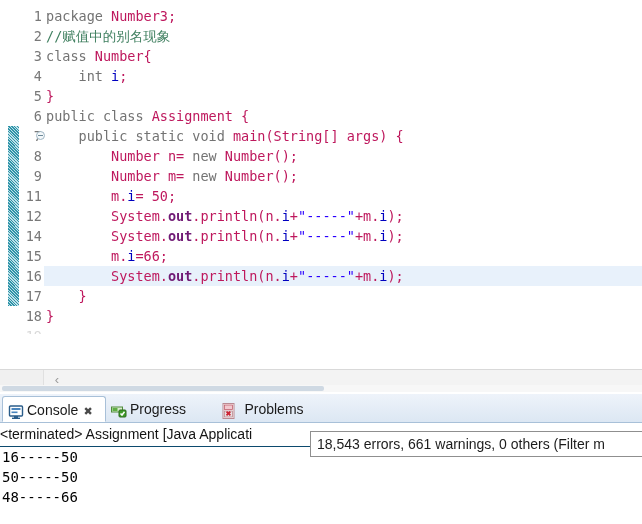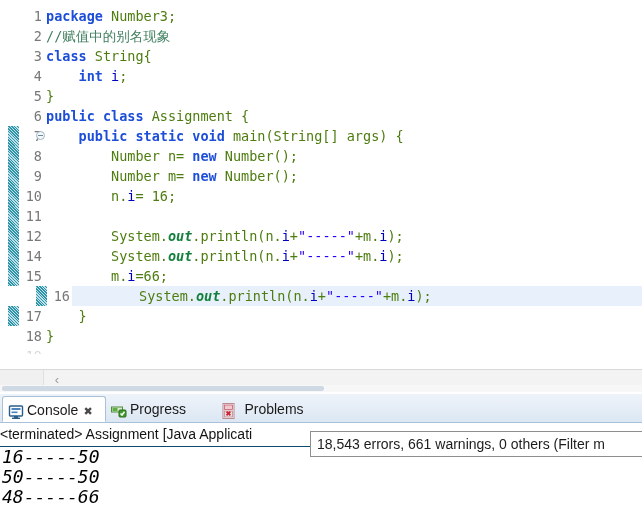--- a/index.html
+++ b/index.html
@@ -27,21 +27,21 @@
     overflow: hidden;
   }
   .code-row {
     position: relative;
     height: 20px;
     line-height: 20px;
     white-space: pre;
     font-family: "DejaVu Sans Mono", "Liberation Mono", monospace;
     font-size: 13.5px;
   }
-  .code-row.current { background: #e8f1fb; margin-left: 28px; }
+  .code-row.current { background: #e8f1fb; }
   .gutter {
     position: absolute;
     left: 0;
     top: 0;
     width: 44px;
     height: 20px;
     text-align: right;
     padding-right: 2px;
     box-sizing: border-box;
     color: #787878;
@@ -81,26 +81,26 @@
     background: #6d8998;
   }
   .codetext {
     position: absolute;
     left: 46px;
     top: 0;
     height: 20px;
   }
 
   
-  .kw      { color: #1d4ed8; font-weight: bold; }
+  .kw      { color: #737373; font-weight: normal; }
   .cmt     { color: #3f7f5f; }
   .str     { color: #2a00ff; }
   .fld     { color: #0000c0; }
-  .statfld { color: #15803d; font-weight: bold; font-style: italic; }
-  .plain   { color: #4d7c0f; }
+  .statfld { color: #701a75; font-weight: bold; }
+  .plain   { color: #be185d; }
 
   
   .ghost { opacity: 0.28; }
 
   
   #editor-hscroll {
     position: absolute;
     left: 0;
     bottom: 0;
     width: 642px;
@@ -207,23 +207,22 @@
     overflow: hidden;
   }
   #console-body {
     position: absolute;
     left: 0;
     top: 53px;
     width: 642px;
     height: 77px;
     background: #ffffff;
     font-family: "DejaVu Sans Mono", "Liberation Mono", monospace;
-    font-size: 18px;
+    font-size: 14px;
     color: #000;
-    font-style: italic;
   }
   .console-line {
     height: 20px;
     line-height: 20px;
     white-space: pre;
     padding-left: 2px;
   }
 
   
   #tooltip {
@@ -249,29 +248,28 @@
 <div id="editor-area">
 
   <div class="code-row ghost" style="height:6px;line-height:0px;">
     <div class="gutter" style="height:6px;"></div>
     
   </div>
 
   <div id="code-lines">
       <div class="code-row"><div class="gutter">1</div><div class="codetext"><span class="kw">package</span><span class="plain"> Number3;</span></div></div>
       <div class="code-row"><div class="gutter">2</div><div class="codetext"><span class="cmt">//赋值中的别名现象</span></div></div>
-      <div class="code-row"><div class="gutter">3</div><div class="codetext"><span class="kw">class</span><span class="plain"> String{</span></div></div>
+      <div class="code-row"><div class="gutter">3</div><div class="codetext"><span class="kw">class</span><span class="plain"> Number{</span></div></div>
       <div class="code-row"><div class="gutter">4</div><div class="codetext"><span class="plain">    </span><span class="kw">int</span><span class="plain"> </span><span class="fld">i</span><span class="plain">;</span></div></div>
       <div class="code-row"><div class="gutter">5</div><div class="codetext"><span class="plain">}</span></div></div>
       <div class="code-row"><div class="gutter">6</div><div class="codetext"><span class="kw">public class</span><span class="plain"> Assignment {</span></div></div>
       <div class="code-row"><div class="gutter">7</div><div class="changebar"></div><div class="fold"></div><div class="codetext"><span class="plain">    </span><span class="kw">public static void</span><span class="plain"> main(String[] args) {</span></div></div>
       <div class="code-row"><div class="gutter">8</div><div class="changebar"></div><div class="codetext"><span class="plain">        Number n= </span><span class="kw">new</span><span class="plain"> Number();</span></div></div>
       <div class="code-row"><div class="gutter">9</div><div class="changebar"></div><div class="codetext"><span class="plain">        Number m= </span><span class="kw">new</span><span class="plain"> Number();</span></div></div>
-      <div class="code-row"><div class="gutter">10</div><div class="changebar"></div><div class="codetext"><span class="plain">        n.</span><span class="fld">i</span><span class="plain">= 16;</span></div></div>
-      <div class="code-row"><div class="gutter">11</div><div class="changebar"></div></div>
+      <div class="code-row"><div class="gutter">11</div><div class="changebar"></div><div class="codetext"><span class="plain">        m.</span><span class="fld">i</span><span class="plain">= 50;</span></div></div>
       <div class="code-row"><div class="gutter">12</div><div class="changebar"></div><div class="codetext"><span class="plain">        System.</span><span class="statfld">out</span><span class="plain">.println(n.</span><span class="fld">i</span><span class="plain">+</span><span class="str">"-----"</span><span class="plain">+m.</span><span class="fld">i</span><span class="plain">);</span></div></div>
       <div class="code-row"><div class="gutter">14</div><div class="changebar"></div><div class="codetext"><span class="plain">        System.</span><span class="statfld">out</span><span class="plain">.println(n.</span><span class="fld">i</span><span class="plain">+</span><span class="str">"-----"</span><span class="plain">+m.</span><span class="fld">i</span><span class="plain">);</span></div></div>
       <div class="code-row"><div class="gutter">15</div><div class="changebar"></div><div class="codetext"><span class="plain">        m.</span><span class="fld">i</span><span class="plain">=66;</span></div></div>
       <div class="code-row current"><div class="gutter">16</div><div class="changebar"></div><div class="codetext"><span class="plain">        System.</span><span class="statfld">out</span><span class="plain">.println(n.</span><span class="fld">i</span><span class="plain">+</span><span class="str">"-----"</span><span class="plain">+m.</span><span class="fld">i</span><span class="plain">);</span></div></div>
       <div class="code-row"><div class="gutter">17</div><div class="changebar"></div><div class="codetext"><span class="plain">    }</span></div></div>
       <div class="code-row"><div class="gutter">18</div><div class="codetext"><span class="plain">}</span></div></div>
     </div>
 
   <div class="code-row ghost" style="height:8px;overflow:hidden;">
     <div class="gutter">19</div>

